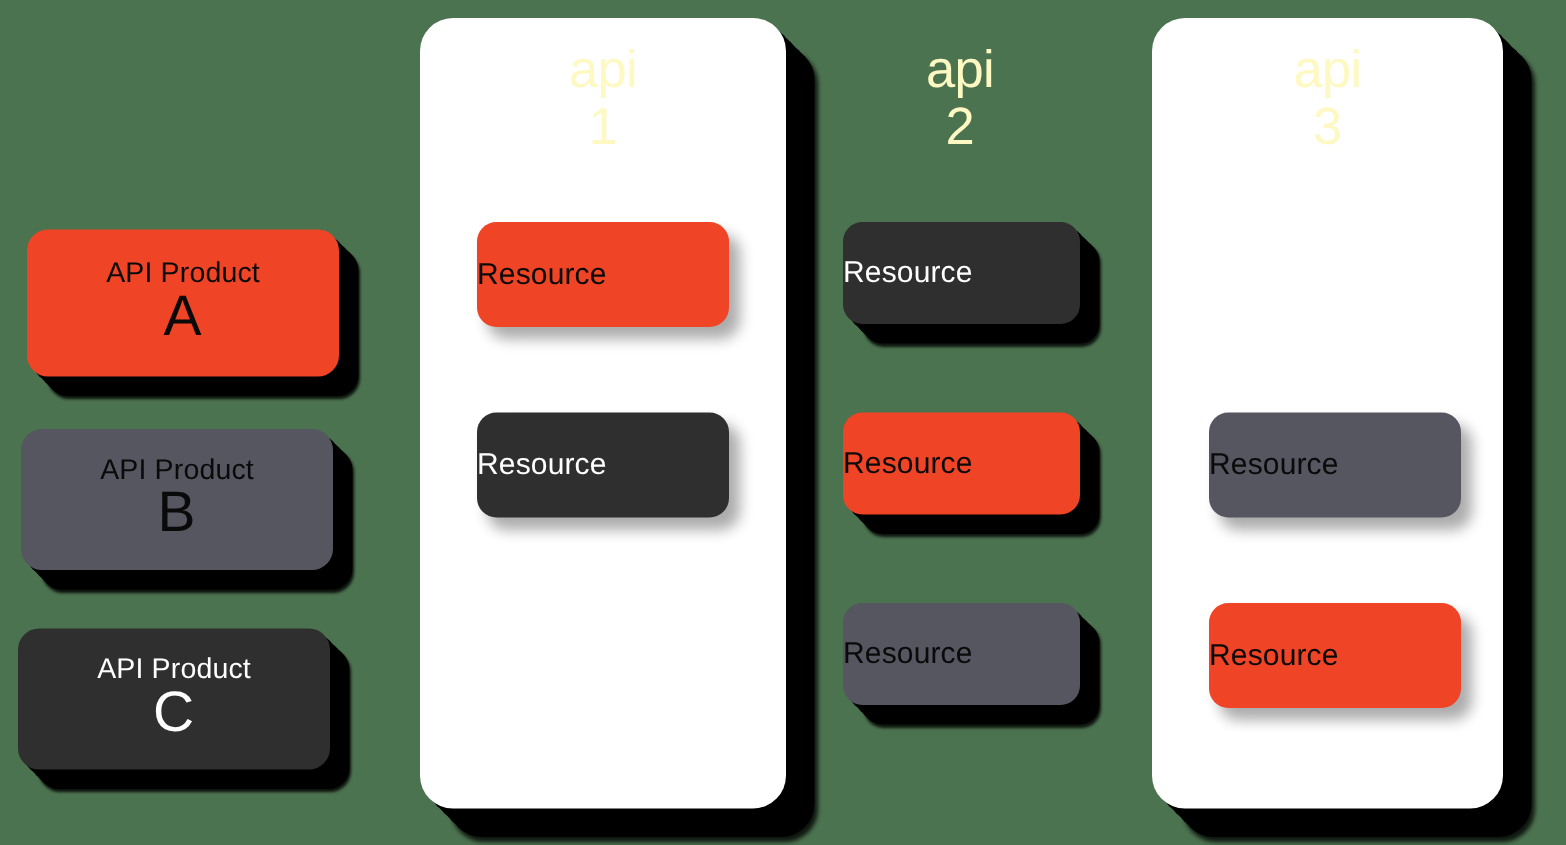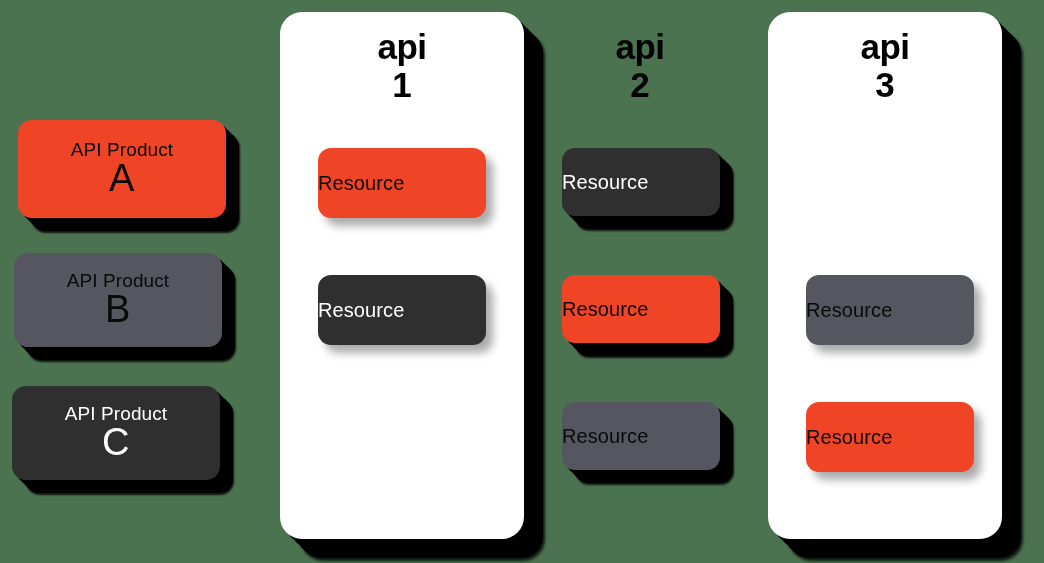--- a/index.html
+++ b/index.html
@@ -34,20 +34,21 @@
     align-items: center;
     justify-content: center;
     line-height: 1.05;
     
     box-shadow:
       4px 4px 0 0 #000,
       8px 8px 0 0 #000,
       11px 11px 0 0 #000,
       13px 13px 0 0 rgba(0,0,0,0.96),
       14px 15px 2px 0 rgba(0,0,0,0.85);
+    margin-top: 33px;
   }
   .product-label {
     font-size: 19px;
     letter-spacing: 0.1px;
   }
   .product-letter {
     font-size: 38px;
     letter-spacing: 0.5px;
     margin-top: -1px;
   }
@@ -63,22 +64,22 @@
       5px 5px 0 0 #000,
       10px 10px 0 0 #000,
       15px 15px 0 0 #000,
       19px 19px 0 0 rgba(0,0,0,0.97),
       21px 22px 3px 0 rgba(0,0,0,0.8);
   }
 
   
   .api-heading {
     text-align: center;
-    color: #000000;
-    font-weight: bold;
+    color: #fef9c3;
+    font-weight: normal;
     line-height: 1.08;
     user-select: none;
   }
   .api-heading .api-word {
     display: block;
     font-size: 35px;
     letter-spacing: -0.5px;
   }
   .api-heading .api-num {
     display: block;

